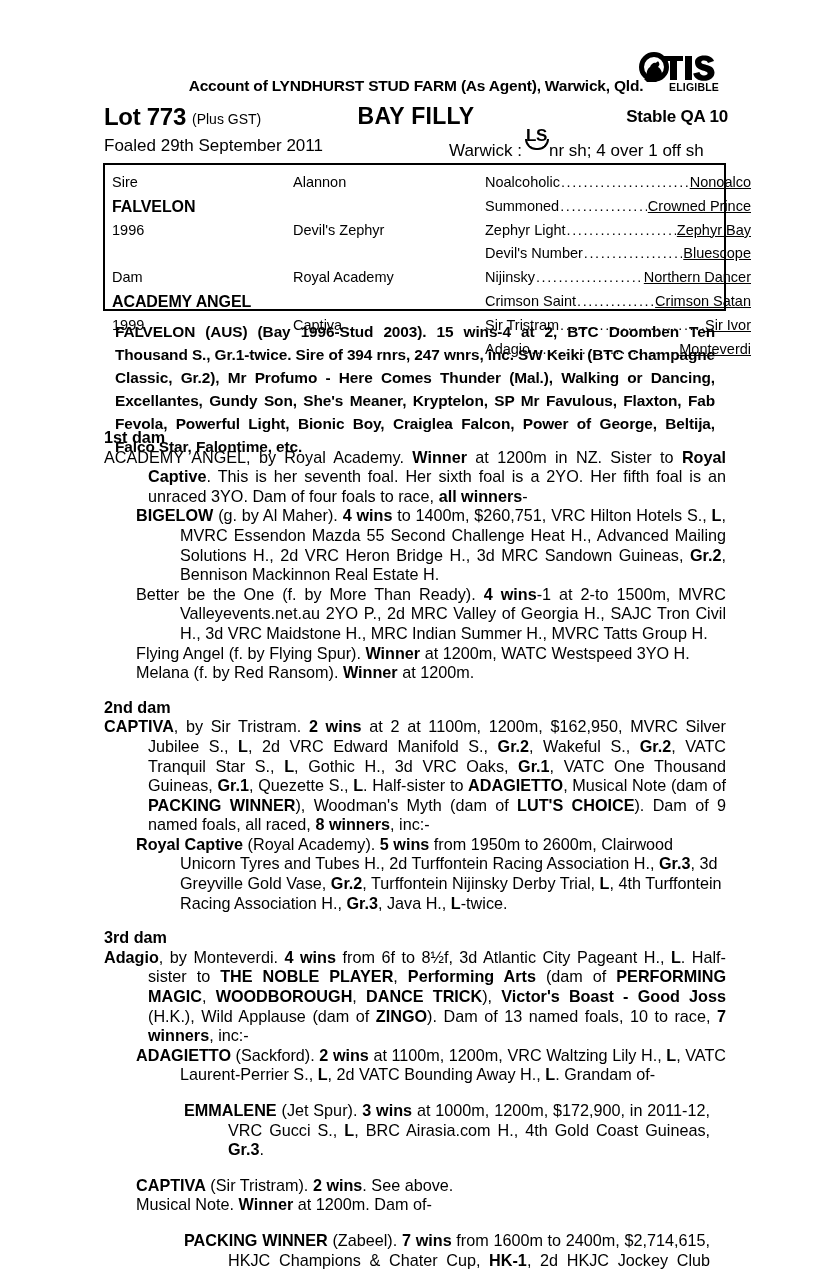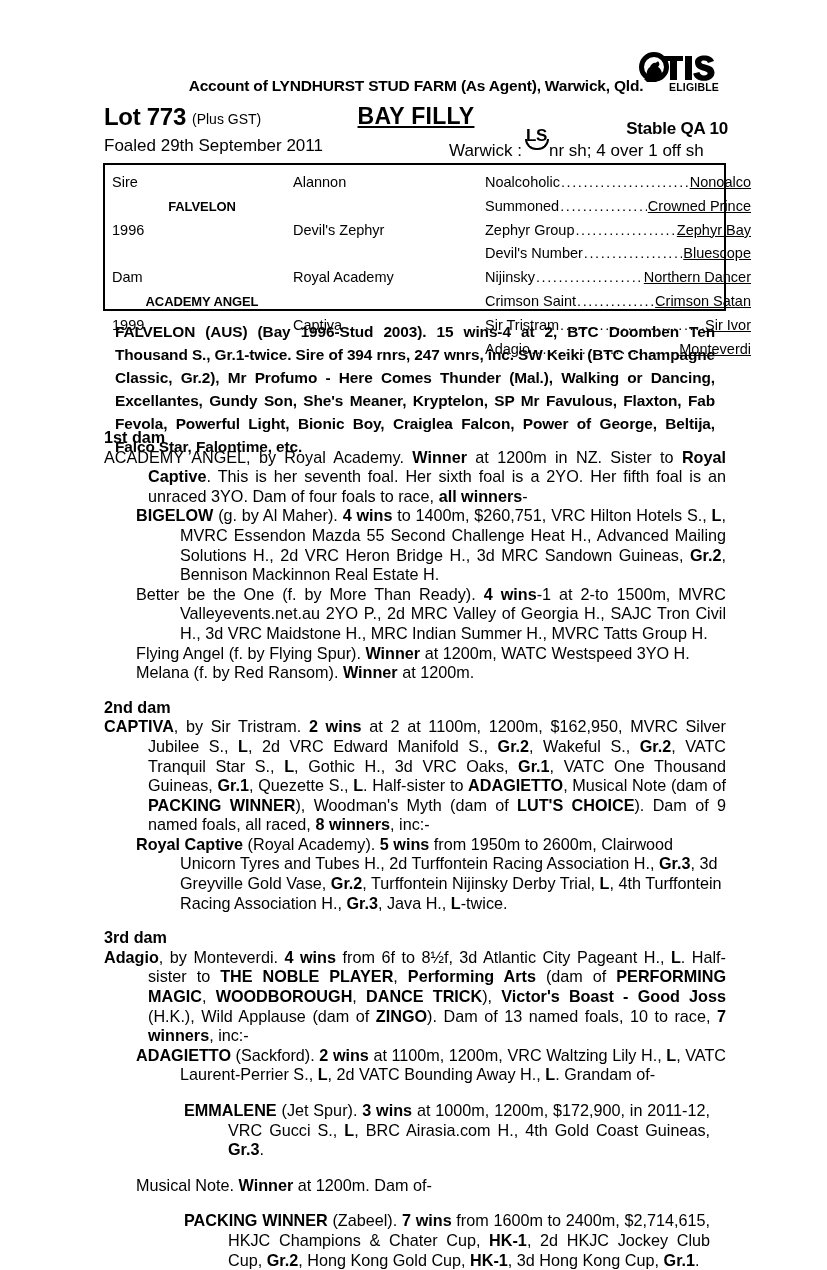--- a/index.html
+++ b/index.html
@@ -62,25 +62,24 @@
     font-weight: normal;
   }
   .colour-sex {
     position: absolute;
     left: 0; top: 0;
     width: 624px;
     text-align: center;
     font-size: 23px;
     font-weight: bold;
     letter-spacing: 0.3px;
-    text-decoration: underline;
   }
   .stable {
     position: absolute;
-    right: 0; top: 16px;
+    right: 0; top: 4px;
     font-size: 17px;
     font-weight: bold;
     letter-spacing: -0.2px;
   }
 
   .foaled-row {
     position: absolute;
     left: 104px; top: 136px;
     width: 624px;
     height: 24px;
@@ -134,21 +133,21 @@
     position: absolute;
     top: 6px;
     font-size: 14.5px;
     line-height: 23.8px;
   }
   .col-a { left: 7px;   width: 180px; }
   .col-b { left: 188px; width: 155px; }
   .col-c { left: 348px; width: 266px; }
 
   .ped-label { font-weight: normal; }
-  .ped-name  { font-weight: bold; font-size: 13px; letter-spacing: -0.1px; text-align: center; }
+  .ped-name  { font-weight: bold; font-size: 16px; letter-spacing: -0.1px; }
   .ped-year  { font-weight: normal; }
   .ped-blank { visibility: hidden; }
 
   .leader-row {
     display: flex;
     align-items: baseline;
     width: 100%;
     white-space: nowrap;
     overflow: hidden;
     margin-left: 32px;
@@ -294,21 +293,21 @@
           <span class="lr-left">Noalcoholic</span>
           <span class="lr-dots">.......................................................................</span>
           <span class="lr-right">Nonoalco</span>
         </div>
         <div class="leader-row">
           <span class="lr-left">Summoned</span>
           <span class="lr-dots">.......................................................................</span>
           <span class="lr-right">Crowned Prince</span>
         </div>
         <div class="leader-row">
-          <span class="lr-left">Zephyr Group</span>
+          <span class="lr-left">Zephyr Light</span>
           <span class="lr-dots">.......................................................................</span>
           <span class="lr-right">Zephyr Bay</span>
         </div>
         <div class="leader-row">
           <span class="lr-left">Devil's Number</span>
           <span class="lr-dots">.......................................................................</span>
           <span class="lr-right">Bluescope</span>
         </div>
         <div class="leader-row">
           <span class="lr-left">Nijinsky</span>
@@ -346,19 +345,20 @@
       <p class="p1 p-nojust">Melana (f. by Red Ransom). <b>Winner</b> at 1200m.</p>
       <div class="sec-gap"></div>
       <div class="dam-head">2nd dam</div>
       <p class="p0"><b>CAPTIVA</b>, by Sir Tristram. <b>2 wins</b> at 2 at 1100m, 1200m, $162,950, MVRC Silver Jubilee S., <b>L</b>, 2d VRC Edward Manifold S., <b>Gr.2</b>, Wakeful S., <b>Gr.2</b>, VATC Tranquil Star S., <b>L</b>, Gothic H., 3d VRC Oaks, <b>Gr.1</b>, VATC One Thousand Guineas, <b>Gr.1</b>, Quezette S., <b>L</b>. Half-sister to <b>ADAGIETTO</b>, Musical Note (dam of <b>PACKING WINNER</b>), Woodman's Myth (dam of <b>LUT'S CHOICE</b>). Dam of 9 named foals, all raced, <b>8 winners</b>, inc:-</p>
       <p class="p1 p-nojust"><b>Royal Captive</b> (Royal Academy). <b>5 wins</b> from 1950m to 2600m, Clairwood Unicorn Tyres and Tubes H., 2d Turffontein Racing Association H., <b>Gr.3</b>, 3d Greyville Gold Vase, <b>Gr.2</b>, Turffontein Nijinsky Derby Trial, <b>L</b>, 4th Turffontein Racing Association H., <b>Gr.3</b>, Java H., <b>L</b>-twice.</p>
       <div class="sec-gap"></div>
       <div class="dam-head">3rd dam</div>
       <p class="p0"><b>Adagio</b>, by Monteverdi. <b>4 wins</b> from 6f to 8½f, 3d Atlantic City Pageant H., <b>L</b>. Half-sister to <b>THE NOBLE PLAYER</b>, <b>Performing Arts</b> (dam of <b>PERFORMING MAGIC</b>, <b>WOODBOROUGH</b>, <b>DANCE TRICK</b>), <b>Victor's Boast - Good Joss</b> (H.K.), Wild Applause (dam of <b>ZINGO</b>). Dam of 13 named foals, 10 to race, <b>7 winners</b>, inc:-</p>
       <p class="p1"><b>ADAGIETTO</b> (Sackford). <b>2 wins</b> at 1100m, 1200m, VRC Waltzing Lily H., <b>L</b>, VATC Laurent-Perrier S., <b>L</b>, 2d VATC Bounding Away H., <b>L</b>. Grandam of-</p>
       <p class="p2"><b>EMMALENE</b> (Jet Spur). <b>3 wins</b> at 1000m, 1200m, $172,900, in 2011-12, VRC Gucci S., <b>L</b>, BRC Airasia.com H., 4th Gold Coast Guineas, <b>Gr.3</b>.</p>
+      <p class="p1"><b>CAPTIVA</b> (Sir Tristram). <b>2 wins</b>. See above.</p>
       <p class="p1">Musical Note. <b>Winner</b> at 1200m. Dam of-</p>
       <p class="p2"><b>PACKING WINNER</b> (Zabeel). <b>7 wins</b> from 1600m to 2400m, $2,714,615, HKJC Champions &amp; Chater Cup, <b>HK-1</b>, 2d HKJC Jockey Club Cup, <b>Gr.2</b>, Hong Kong Gold Cup, <b>HK-1</b>, 3d Hong Kong Cup, <b>Gr.1</b>.</p>
       <p class="p1">Woodman's Myth. Unplaced. Dam of-</p>
       <p class="p2 p-nojust"><b>LUT'S CHOICE</b> (Fort de France). <b>2 wins</b> at 2 in Brazil, Gavea G.P. Luiz Fernando Cirne Lima, <b>Gr.3</b>. Producer.</p>
     </div>
 
 </div>
 
 </body></html>

